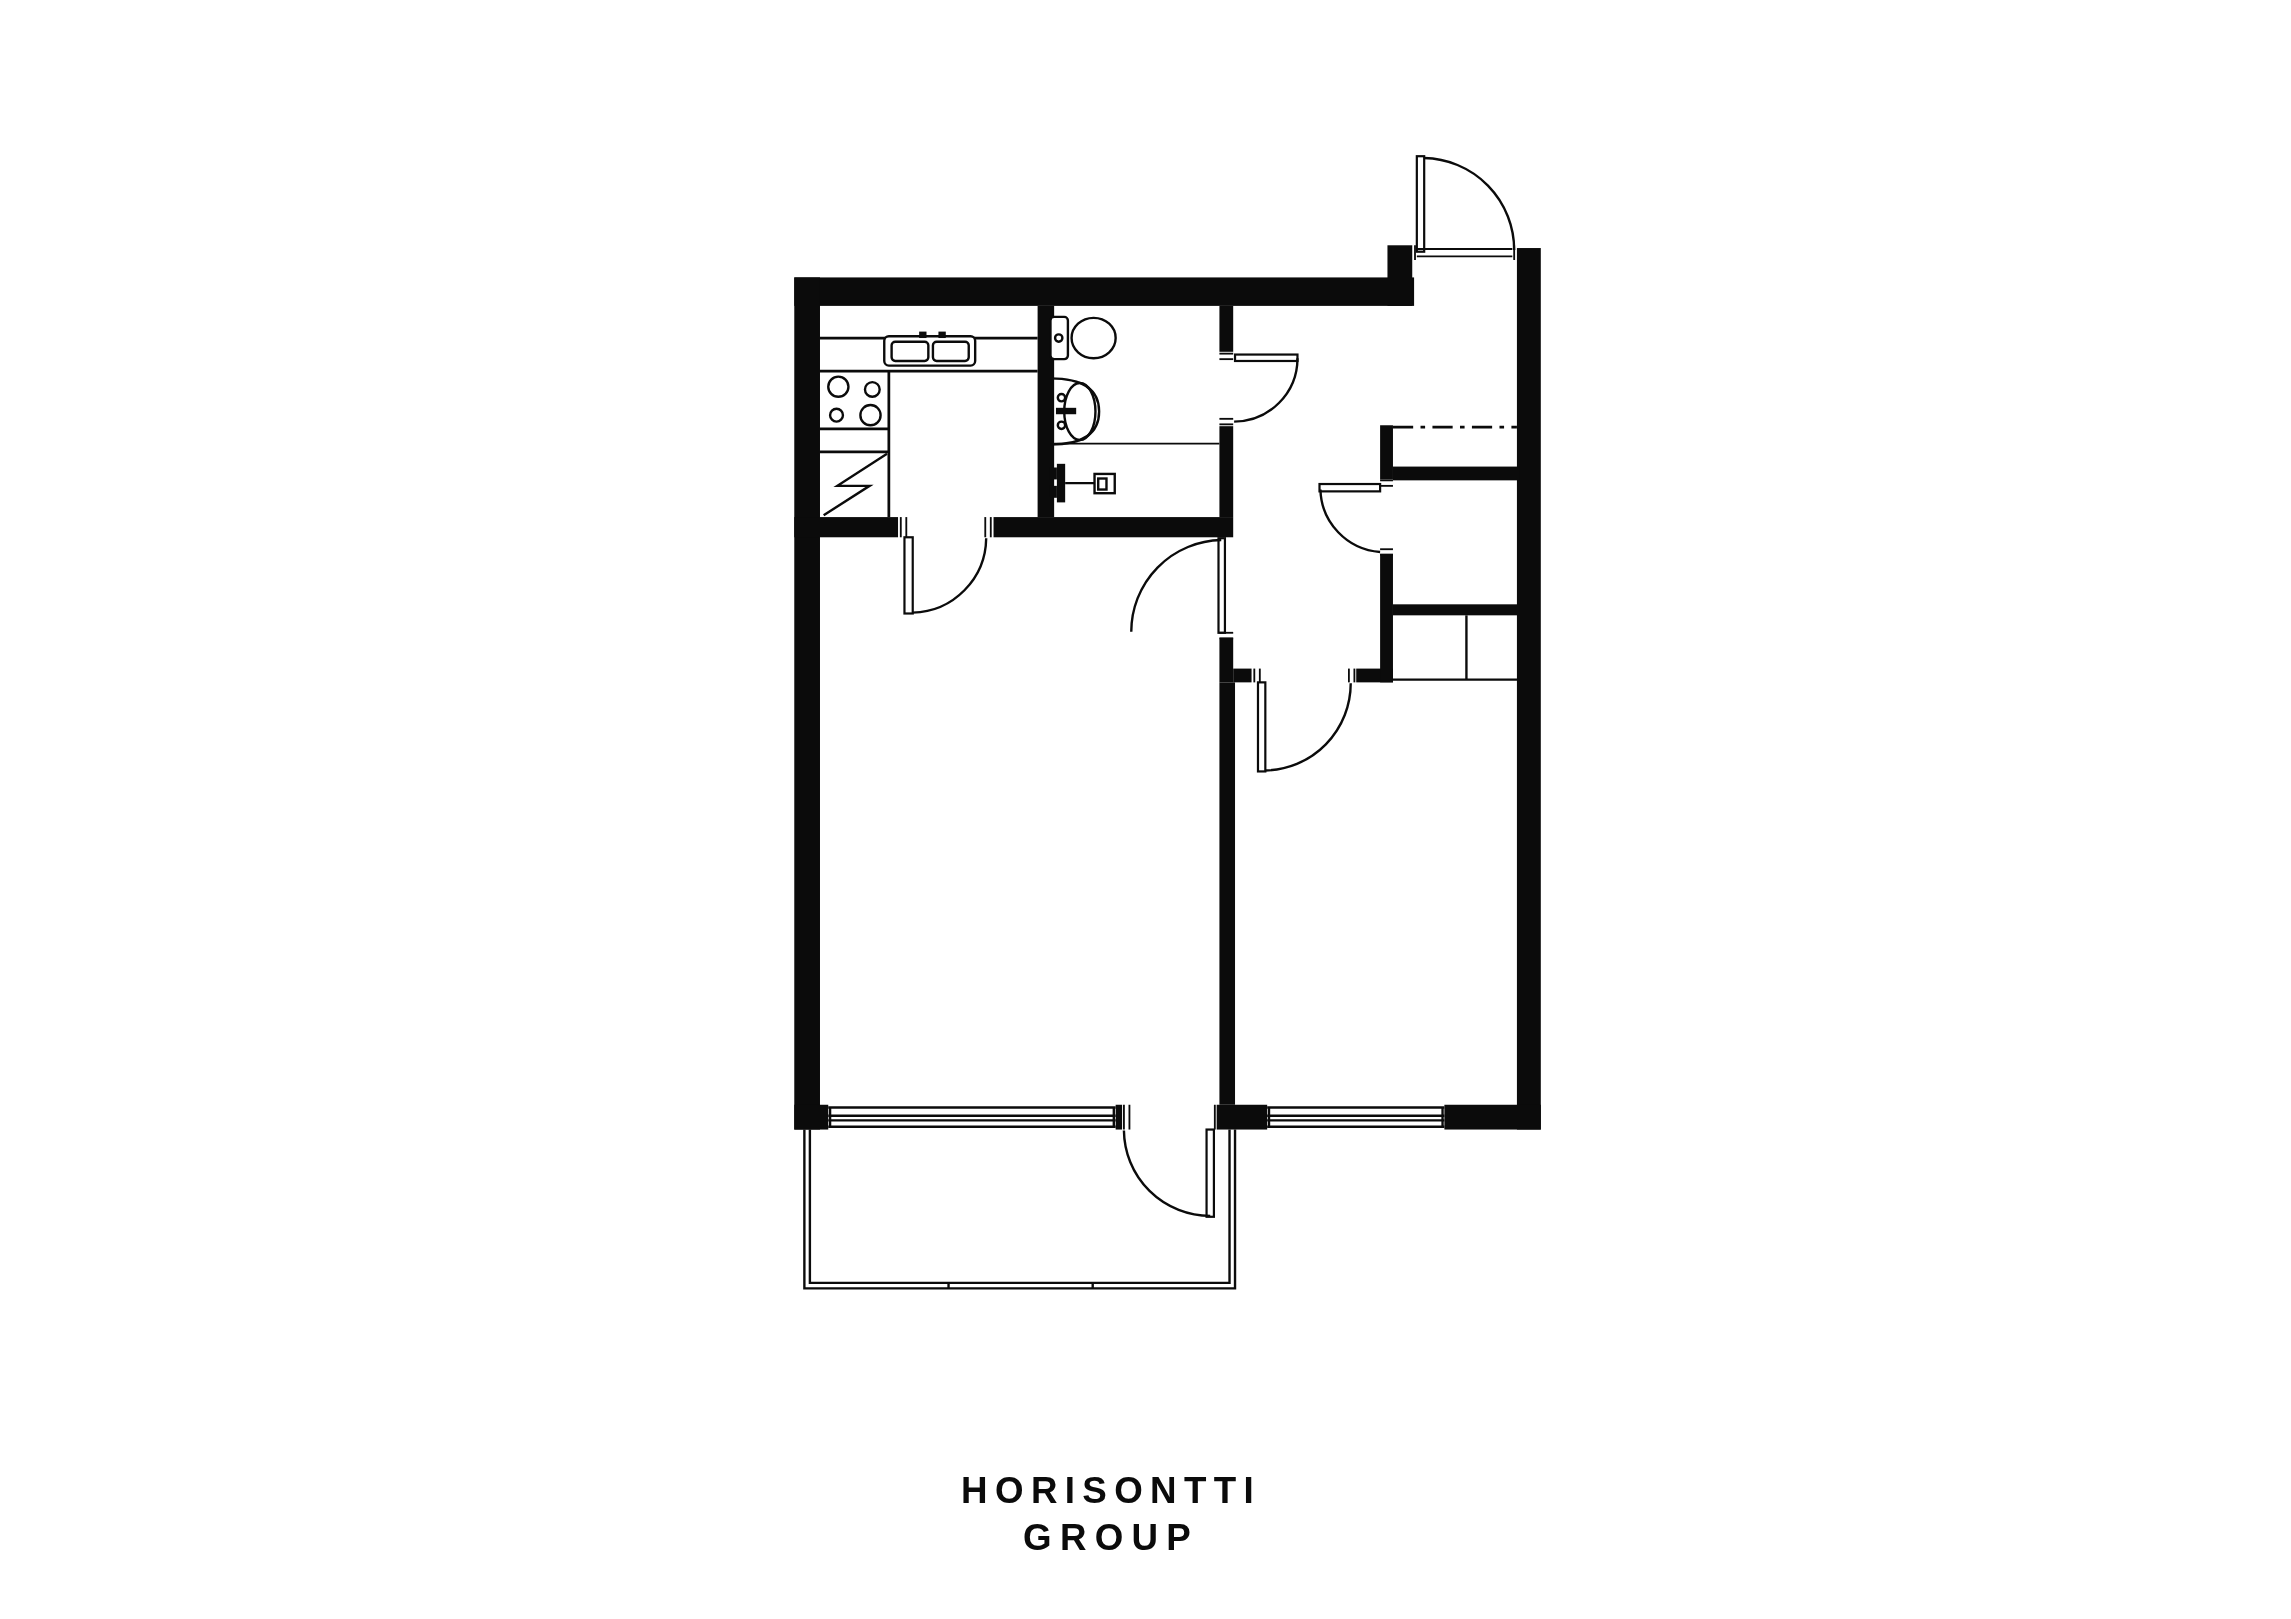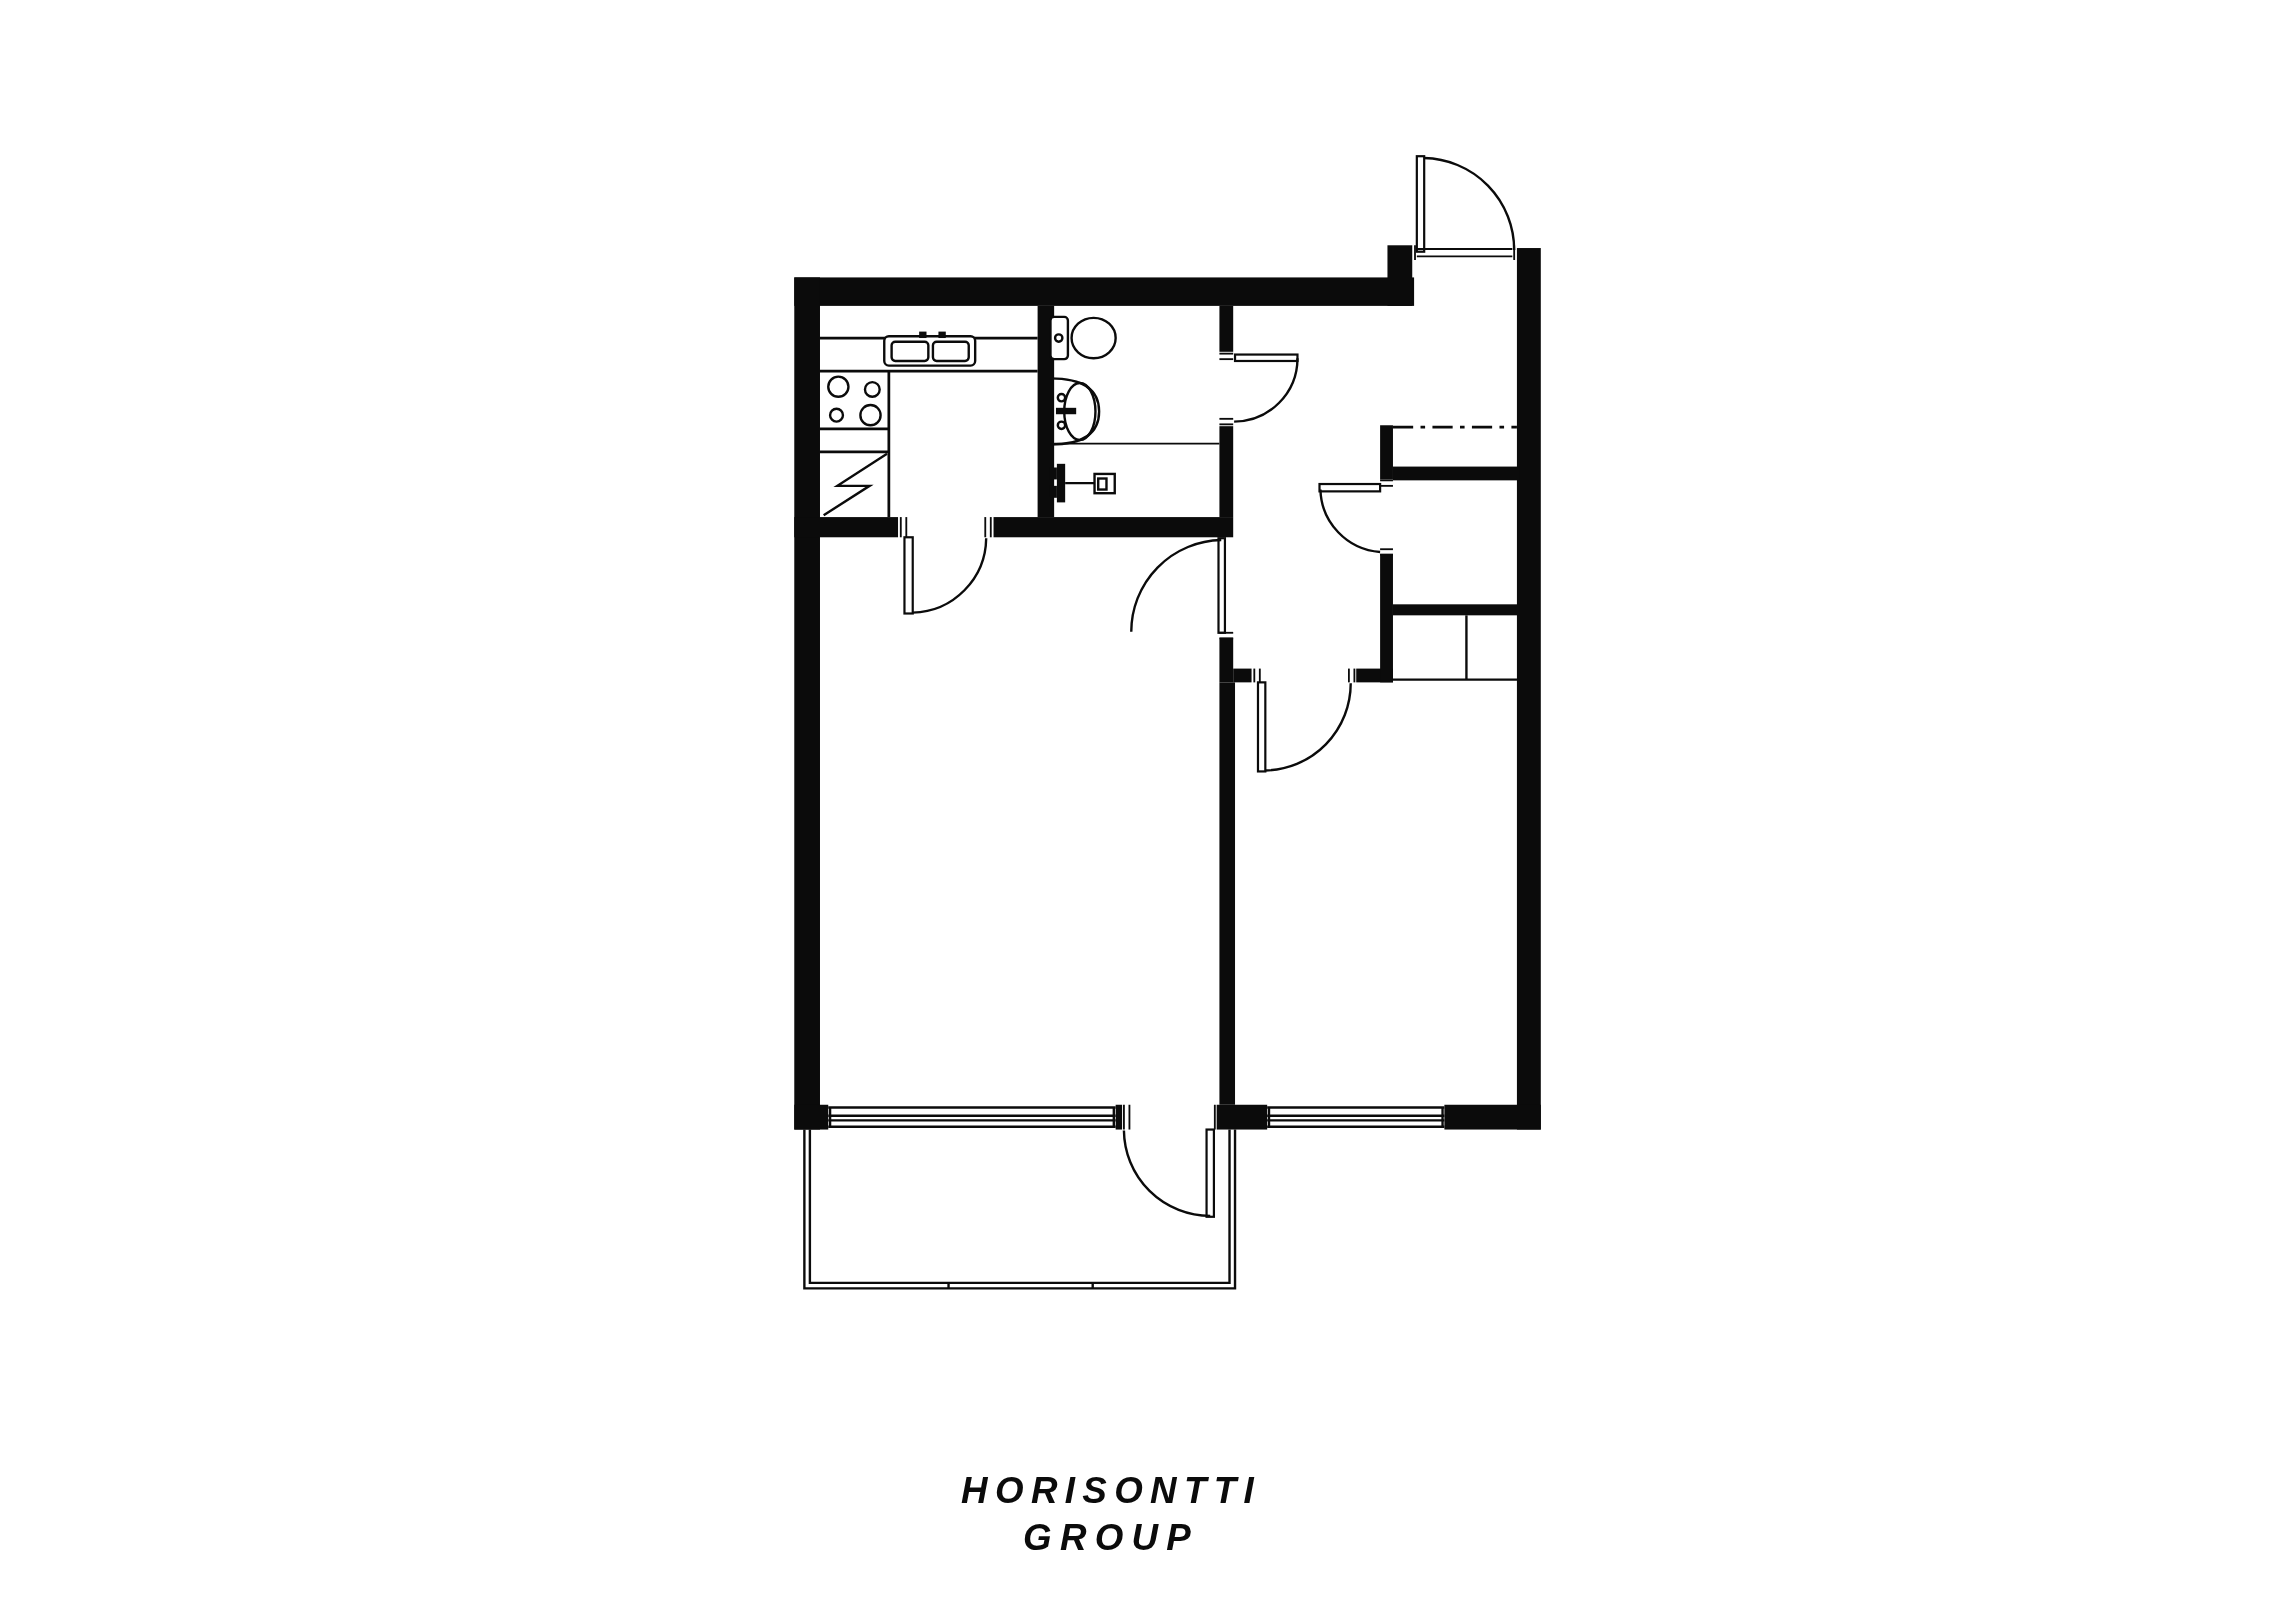--- a/index.html
+++ b/index.html
@@ -1,17 +1,17 @@
 <!DOCTYPE html>
 <html style="--ink: #0b0b0b; --paper: #ffffff;font-size:14.7px"><head>
 <meta charset="utf-8">
 <style>
   html,body{margin:0;padding:0;background:#ffffff;}
   .stage{position:relative;width:2291px;height:1620px;background:var(--paper,#fff);overflow:hidden;
-         font-family:"Liberation Sans", sans-serif;font-style:italic;}
+         font-family:"Liberation Sans", sans-serif;}
   svg{display:block}
   .wall{fill:var(--ink);stroke:none}
   .punch{fill:var(--paper);stroke:none}
   .ln{stroke:var(--ink);stroke-width:3;fill:none;stroke-linecap:butt}
   .ln2{stroke:var(--ink);stroke-width:2;fill:none}
   .ln25{stroke:var(--ink);stroke-width:2.6;fill:none}
   .leaf{fill:var(--paper);stroke:var(--ink);stroke-width:2.4}
   .fix{fill:var(--paper);stroke:var(--ink);stroke-width:2.6}
   .fixn{fill:none;stroke:var(--ink);stroke-width:2.6}
   .ink{fill:var(--ink);stroke:none}

